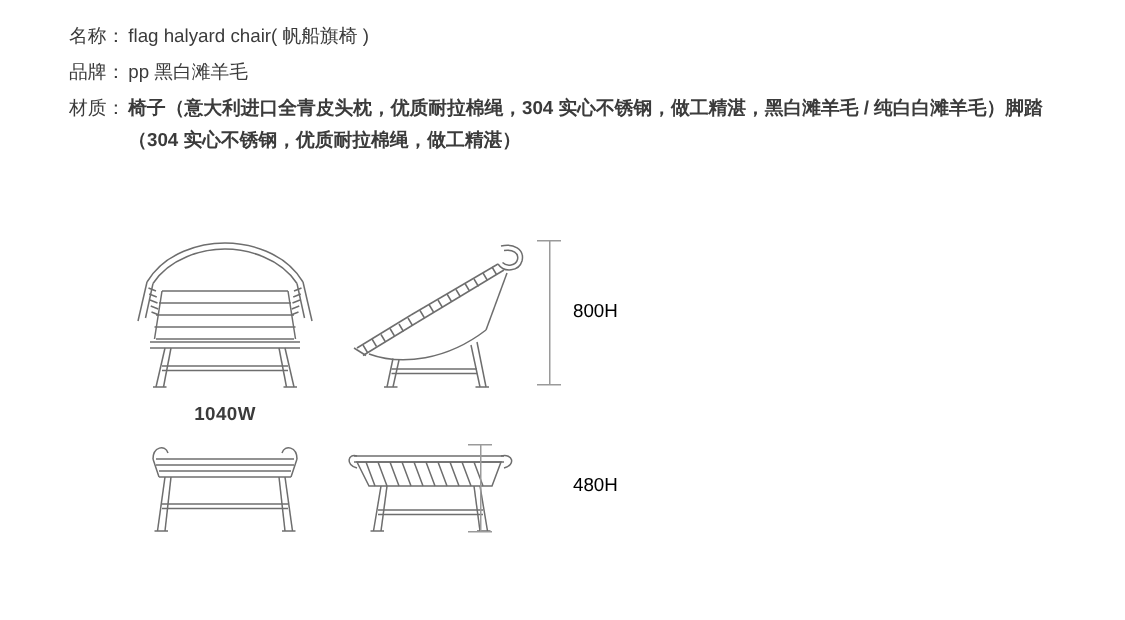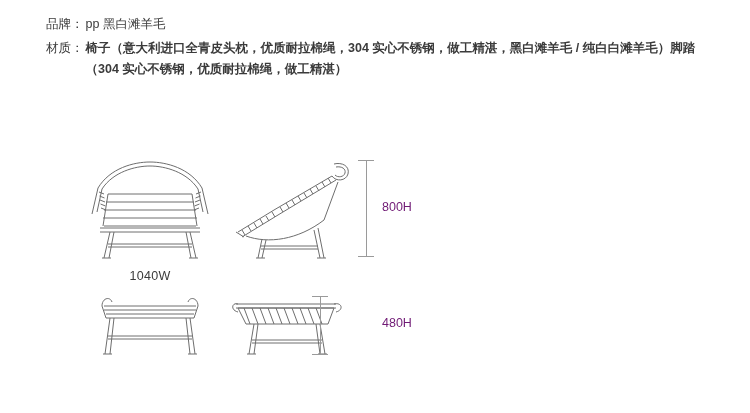--- a/index.html
+++ b/index.html
@@ -45,33 +45,34 @@
   
   .drawings {
     position: absolute;
     left: 0;
     top: 150px;
     width: 750px;
     height: 250px;
   }
   .fig {
     position: absolute;
+    font-weight: bold;
   }
   .fig svg { display: block; }
   .caption {
     text-align: center;
     font-size: 12.5px;
     color: #3b3b3b;
     margin-top: 6px;
     letter-spacing: .3px;
   }
   .dim-label {
     position: absolute;
     font-size: 12.5px;
-    color: #701a75;
+    color: #000000;
   }
   .dim-rule {
     position: absolute;
     background: #9a9a9a;
   }
   .dim-tick {
     position: absolute;
     background: #9a9a9a;
   }
 
@@ -79,20 +80,24 @@
   #fig-front  { left: 88px;  top: 8px; }
   #fig-side   { left: 228px; top: 8px; }
   #fig-plan   { left: 88px;  top: 140px; }
   #fig-back   { left: 228px; top: 140px; }
 </style>
 </head>
 <body>
 
 <div class="spec-block">
 
+  <div class="spec-row">
+    <span class="spec-label">名称：</span>
+    <span class="spec-value">flag halyard chair( 帆船旗椅 )</span>
+  </div>
 
   <div class="spec-row">
     <span class="spec-label">品牌：</span>
     <span class="spec-value">pp 黑白滩羊毛</span>
   </div>
 
 
   <div class="spec-row">
     <span class="spec-label">材质：</span>
     <span class="spec-value wrap">椅子（意大利进口全青皮头枕，优质耐拉棉绳，304 实心不锈钢，做工精湛，黑白滩羊毛 / 纯白白滩羊毛）脚踏（304 实心不锈钢，优质耐拉棉绳，做工精湛）</span>

